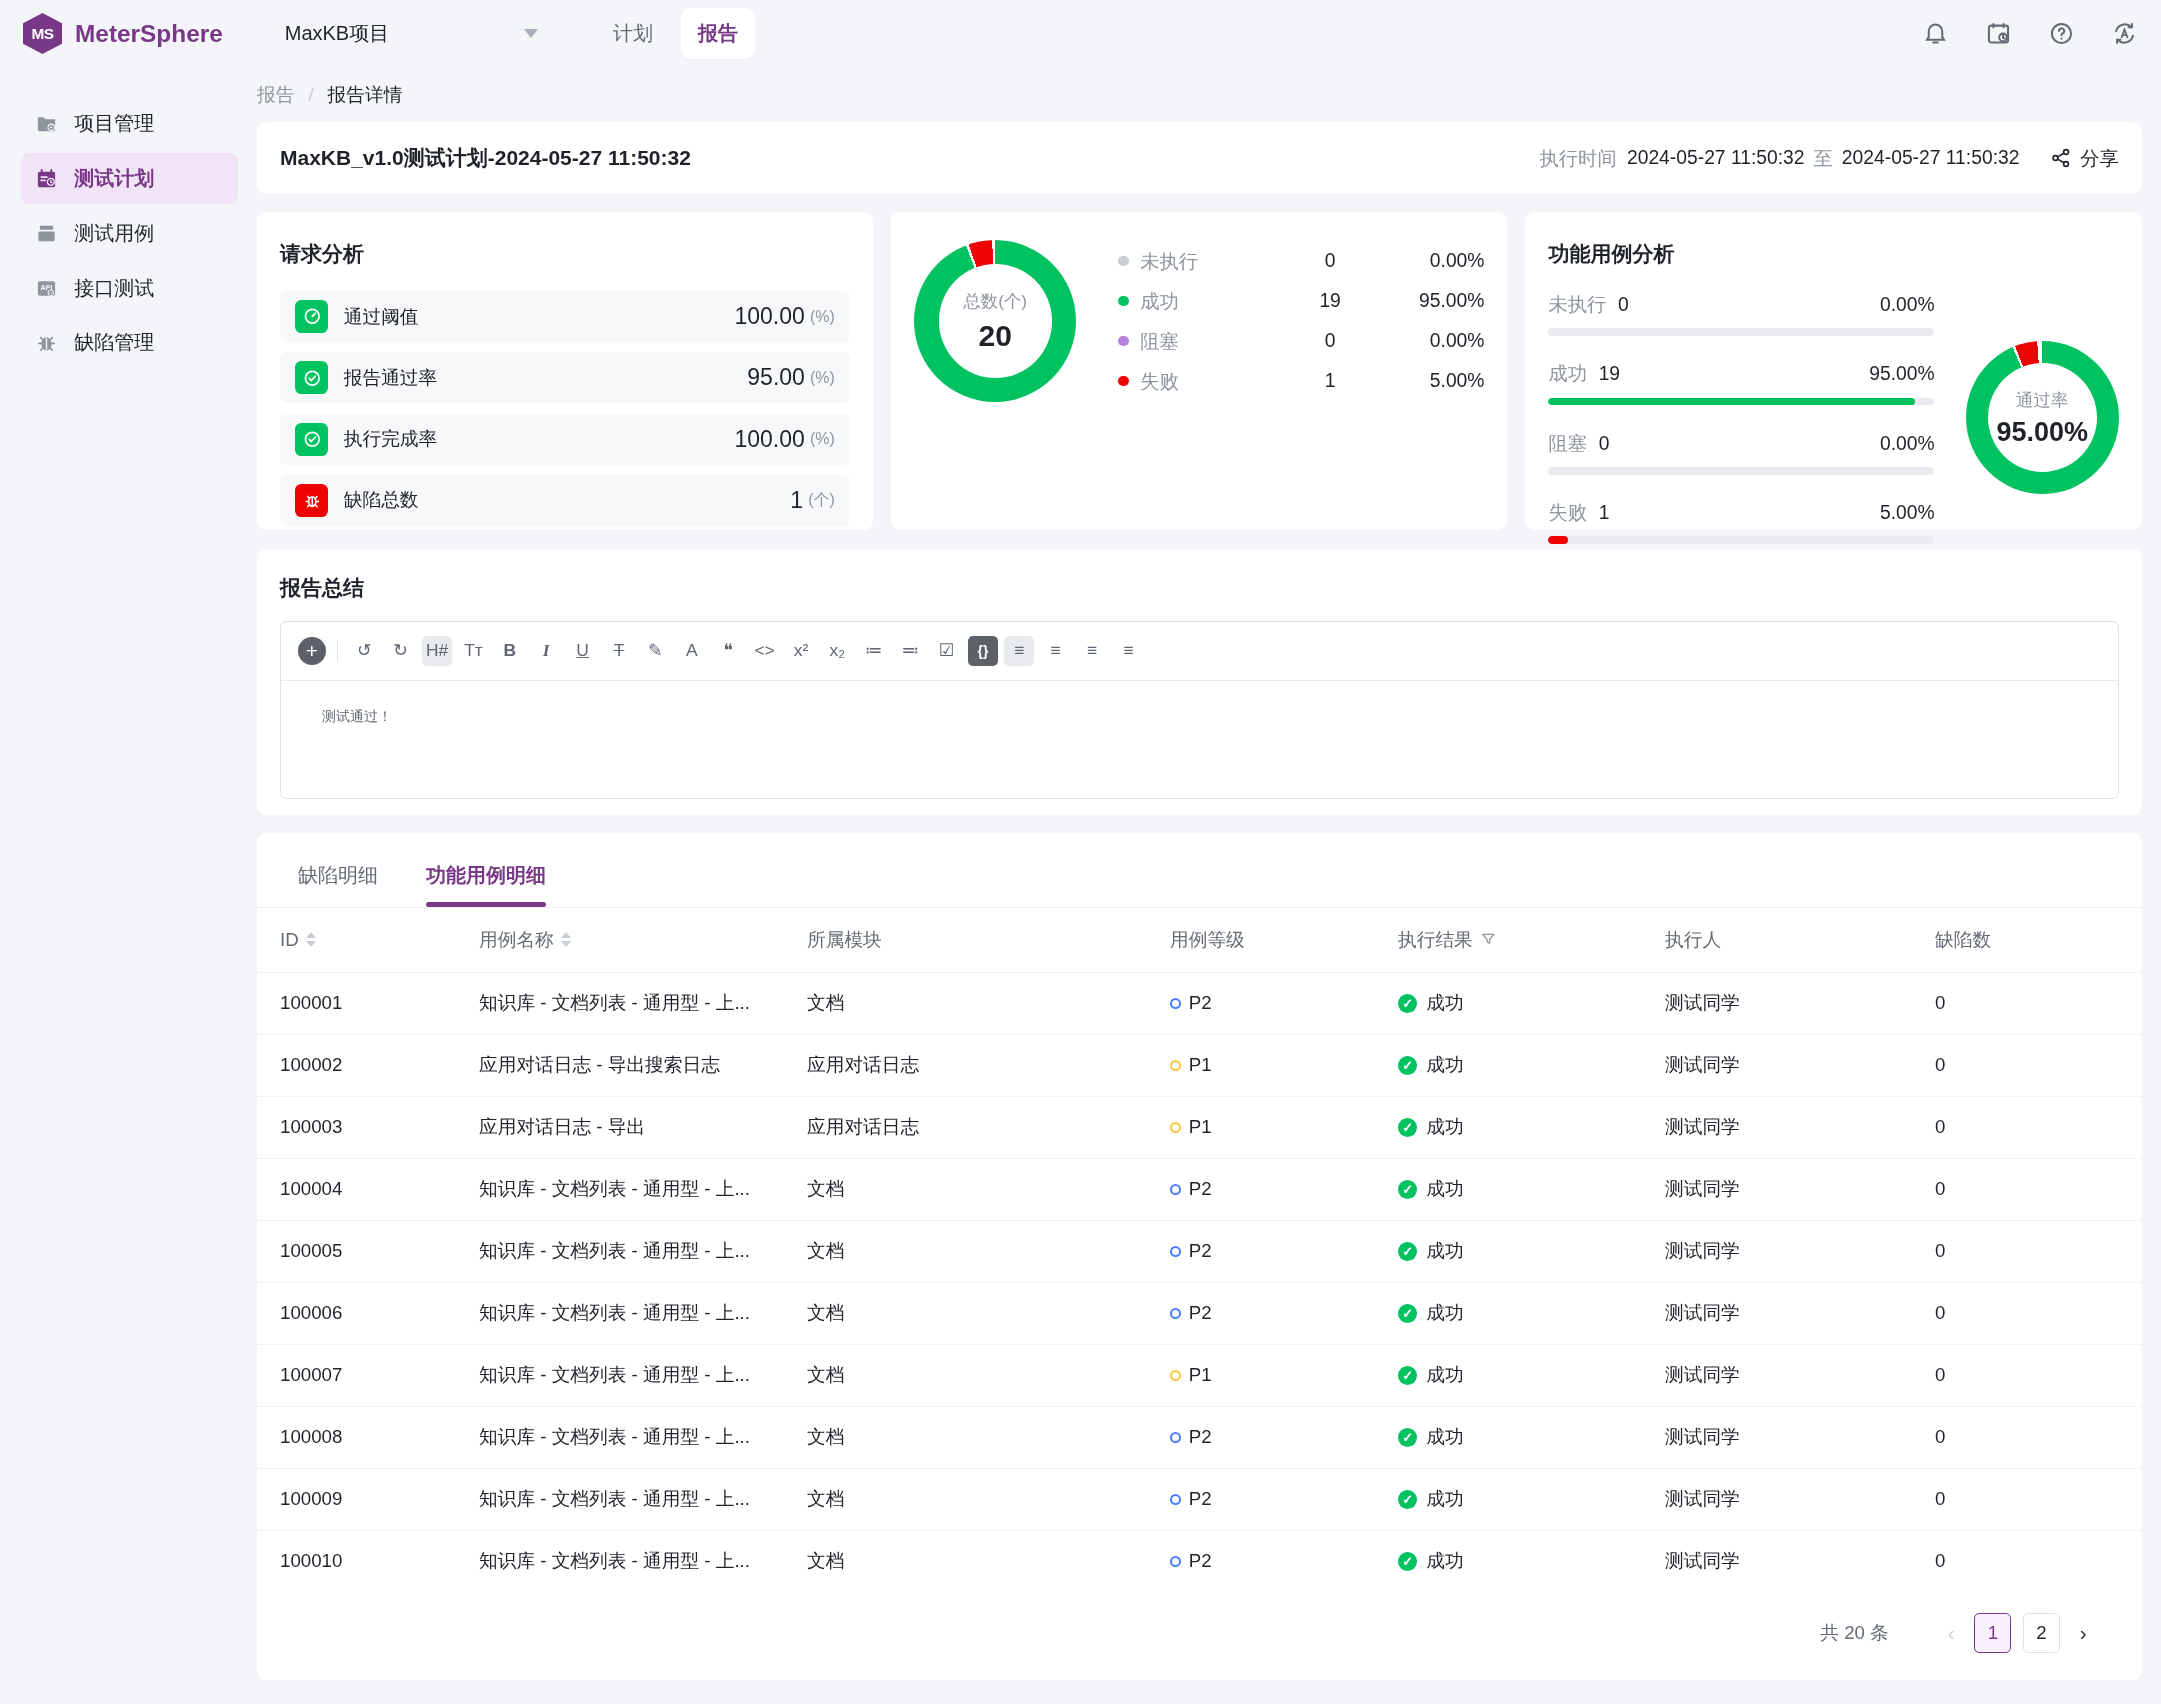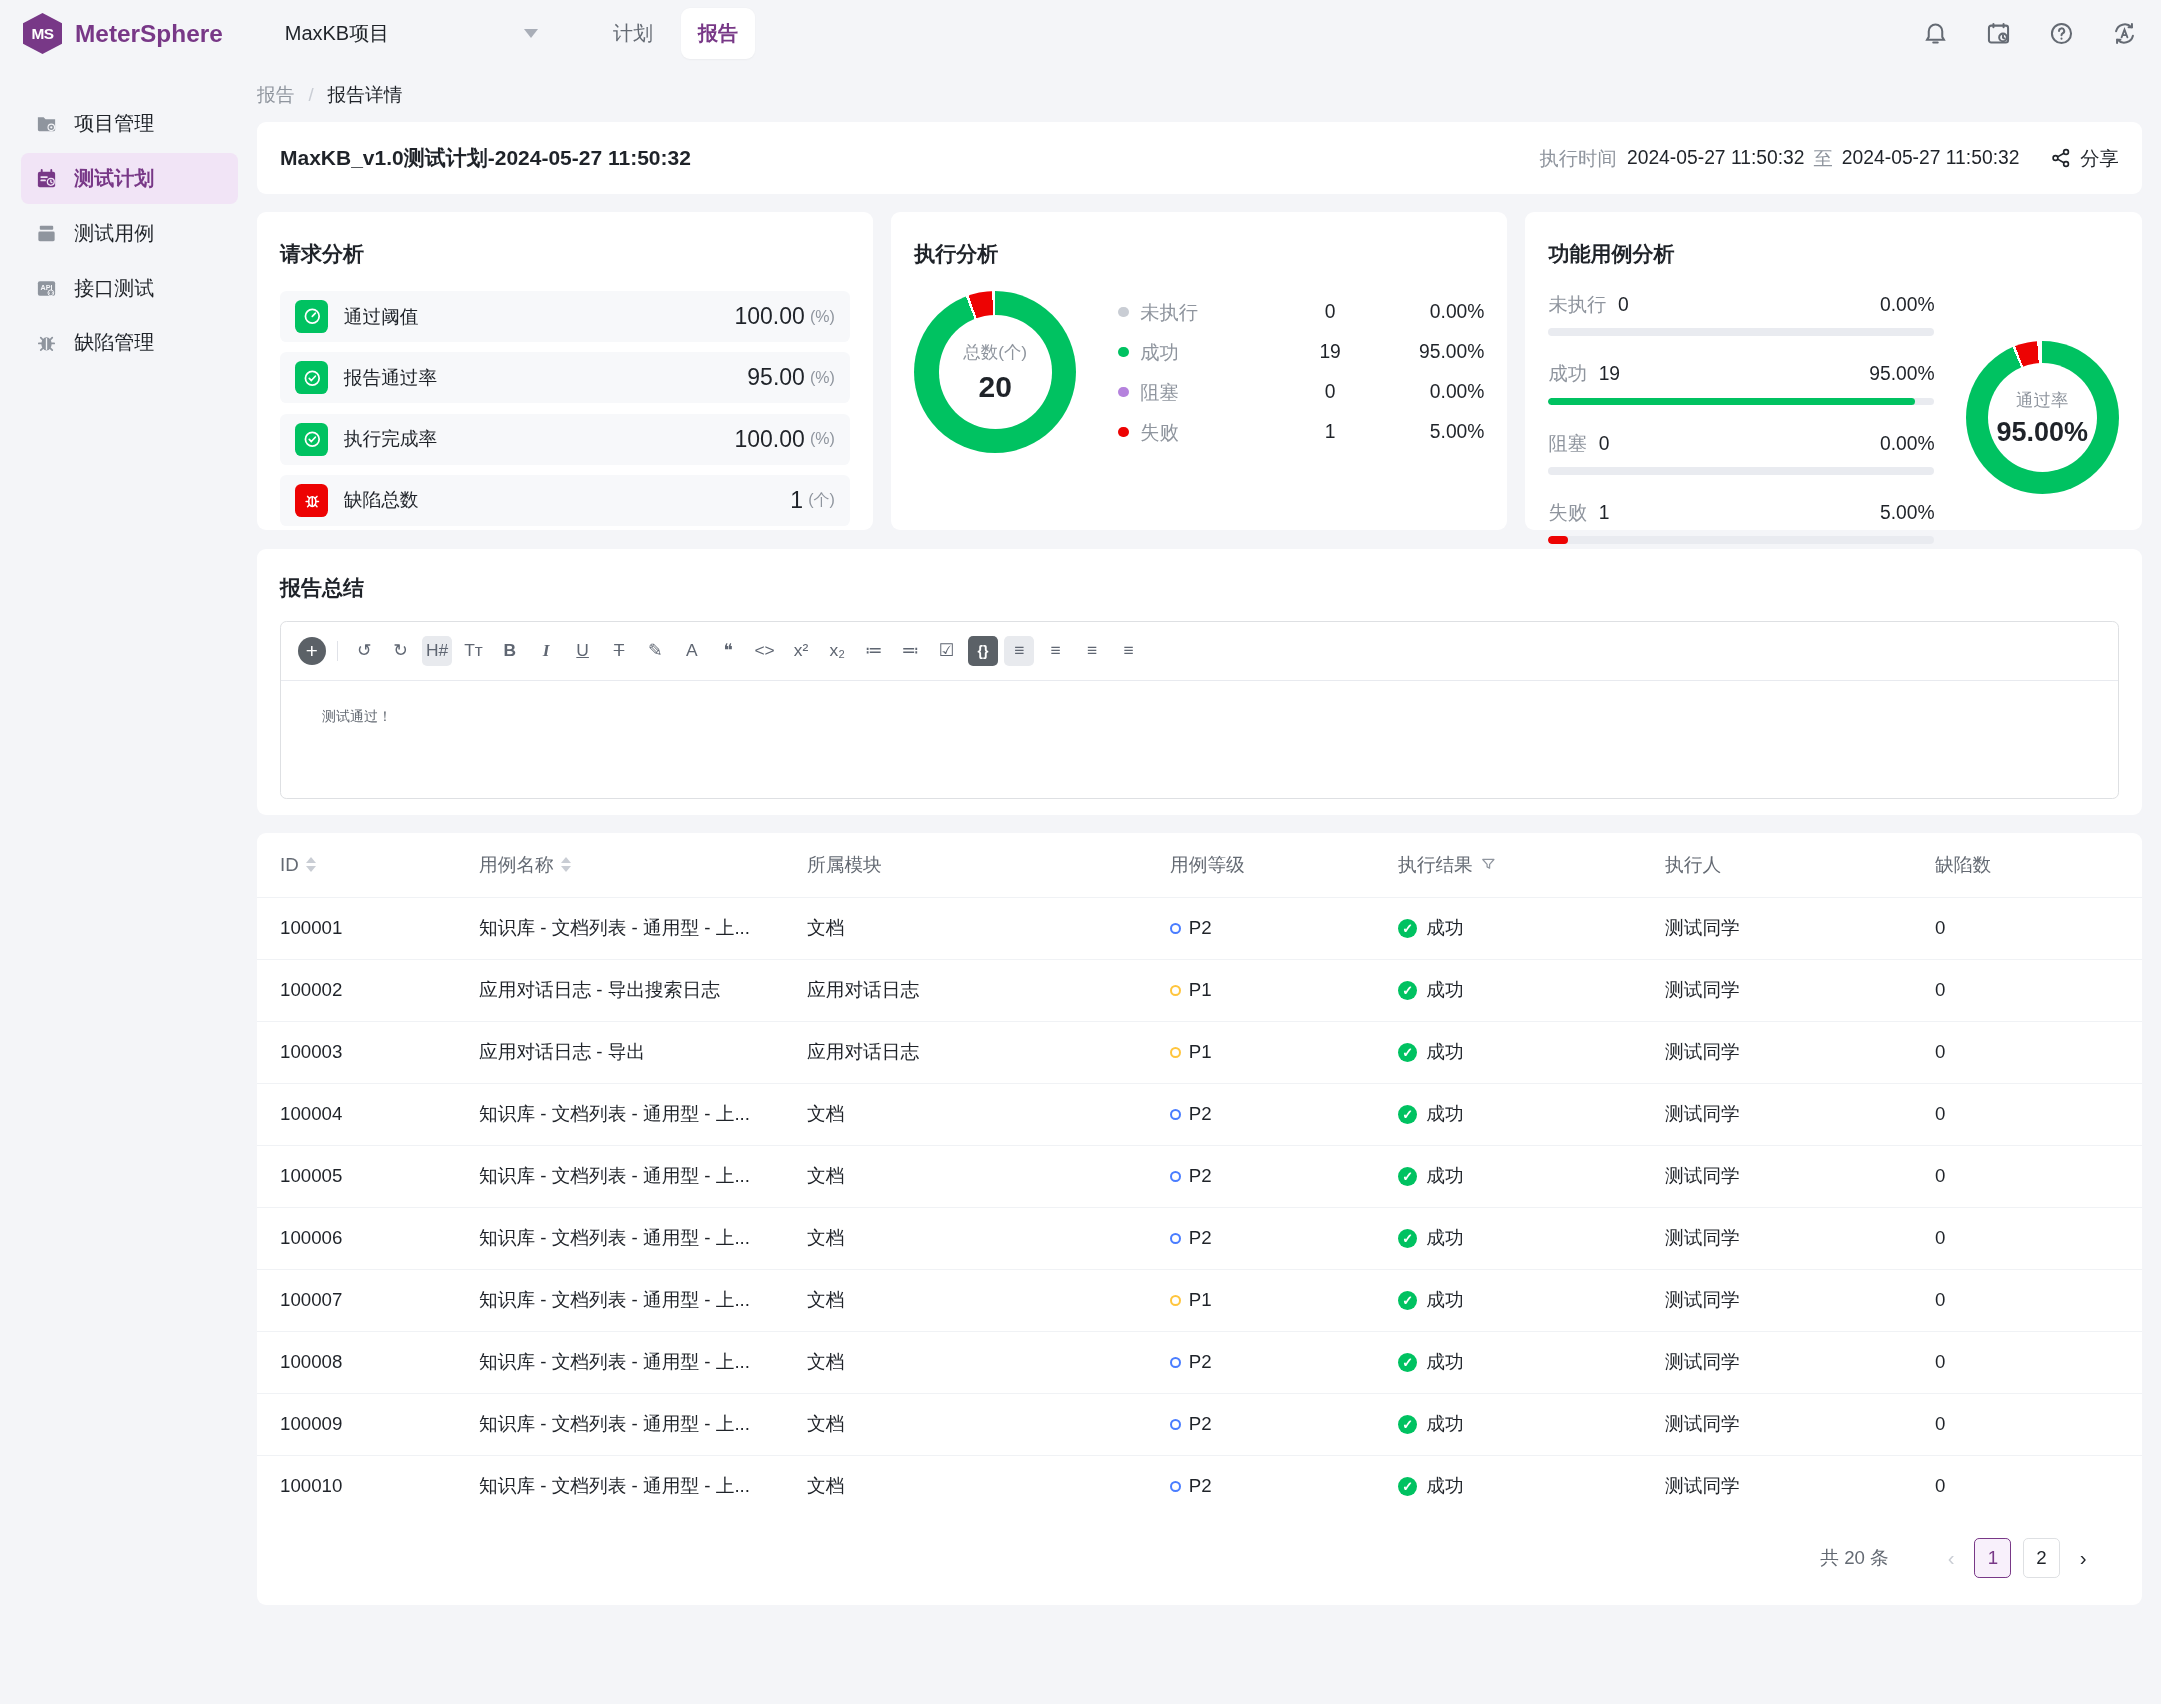--- a/index.html
+++ b/index.html
@@ -279,21 +279,20 @@
                 </svg>
               </span>
               <span class="m-label">缺陷总数</span>
               <span class="m-val">1</span>
               <span class="m-unit">(个)</span>
             </div>
           </div>
       </div>
 
       <div class="card acard">
-        <h3>执行分析</h3>
         <div class="exec-body">
           <div class="donut" style="width:162px;height:162px;background:conic-gradient(#00c261 0deg 339deg,#fff 339deg 341deg,#ed0303 341deg 358deg,#fff 358deg 360deg);">
             <div class="hole" style="inset:24.4px;">
               <div class="hl">总数(个)</div>
               <div class="hv" style="font-size:30px;margin-top:5.1px;">20</div>
             </div>
           </div>
           <div class="legend" id="exec-legend">
               <div class="lg-row">
                 <span class="lg-dot" style="background:#c9cdd4"></span>
@@ -453,20 +452,24 @@
             </span>
             <span class="tb-btn">
               <span>≡</span>
             </span>
           </div>
         <div class="ed-content">测试通过！</div>
       </div>
     </div>
 
     <div class="card tbl-card">
+      <div class="dtabs">
+        <div class="dtab">缺陷明细</div>
+        <div class="dtab active">功能用例明细</div>
+      </div>
 
       <div class="grid-row thead">
         <div class="th-cell">
             <span>ID</span>
           <span class="sorter">
               <i class="up"></i>
               <i class="dn"></i>
             </span>
         </div>
         <div class="th-cell">

